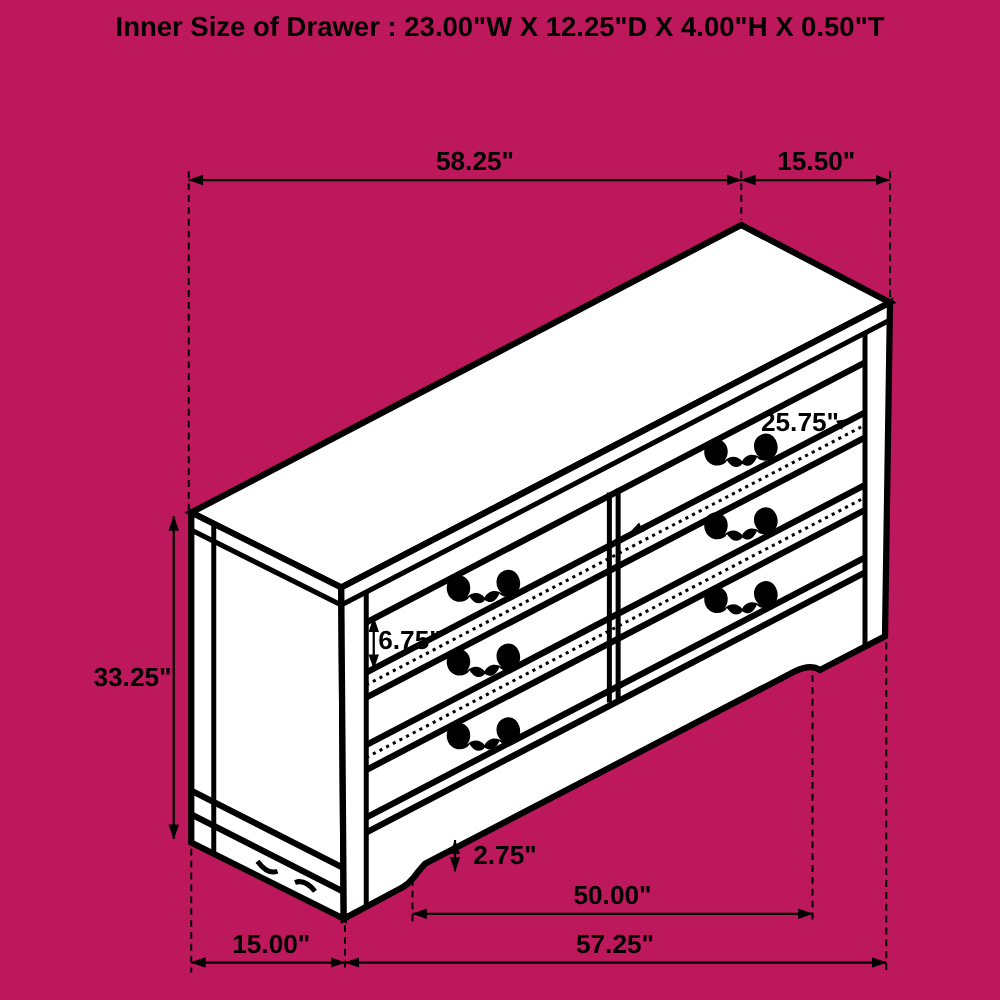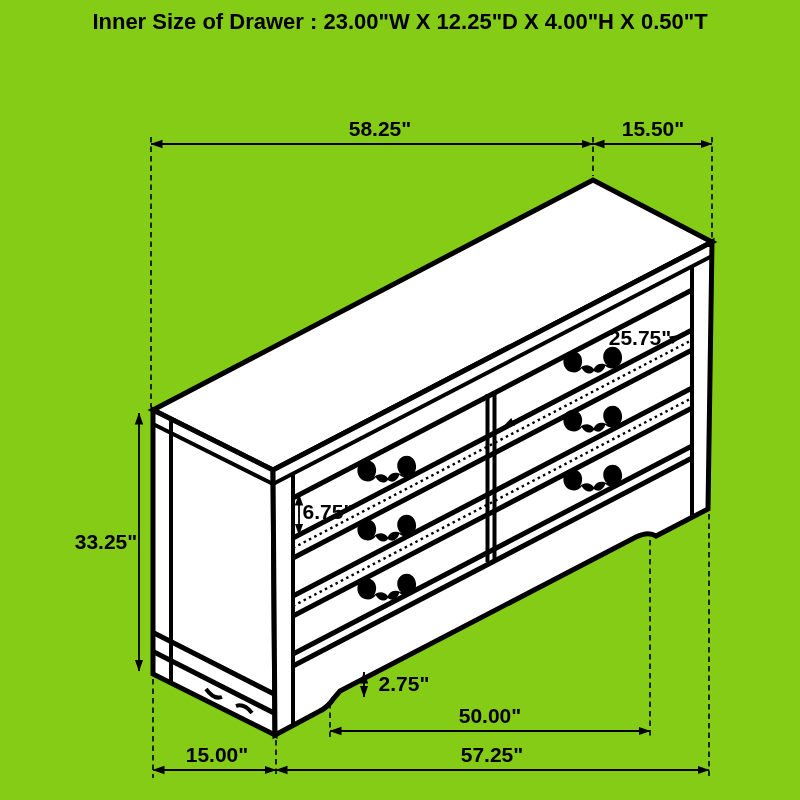--- a/index.html
+++ b/index.html
@@ -1,16 +1,16 @@
 <!DOCTYPE html>
 <html><head>
 <meta charset="utf-8">
 <style>
   html,body{margin:0;padding:0;background:#ffffff;}
-  .stage{position:relative;width:800px;height:800px;background:#84cc16;overflow:hidden;}
+  .stage{position:relative;width:800px;height:800px;background:#be185d;overflow:hidden;}
   svg{display:block;}
   .dim-text{font-family:"Liberation Sans",sans-serif;font-weight:bold;font-size:21px;fill:#000;}
   .title-text{font-family:"Liberation Sans",sans-serif;font-weight:bold;font-size:22px;fill:#000;}
   .outline{fill:#ffffff;stroke:#000;stroke-width:5;stroke-linejoin:miter;}
   .thick{stroke:#000;stroke-width:5;fill:none;}
   .mid{stroke:#000;stroke-width:4;fill:none;}
   .dotline{stroke:#000;stroke-width:2.4;fill:none;stroke-dasharray:2.5 3.5;}
   .dimline{stroke:#000;stroke-width:1.8;fill:none;}
   .extline{stroke:#000;stroke-width:1.6;fill:none;stroke-dasharray:5.5 4;}
   .handle{fill:#000;stroke:none;}

